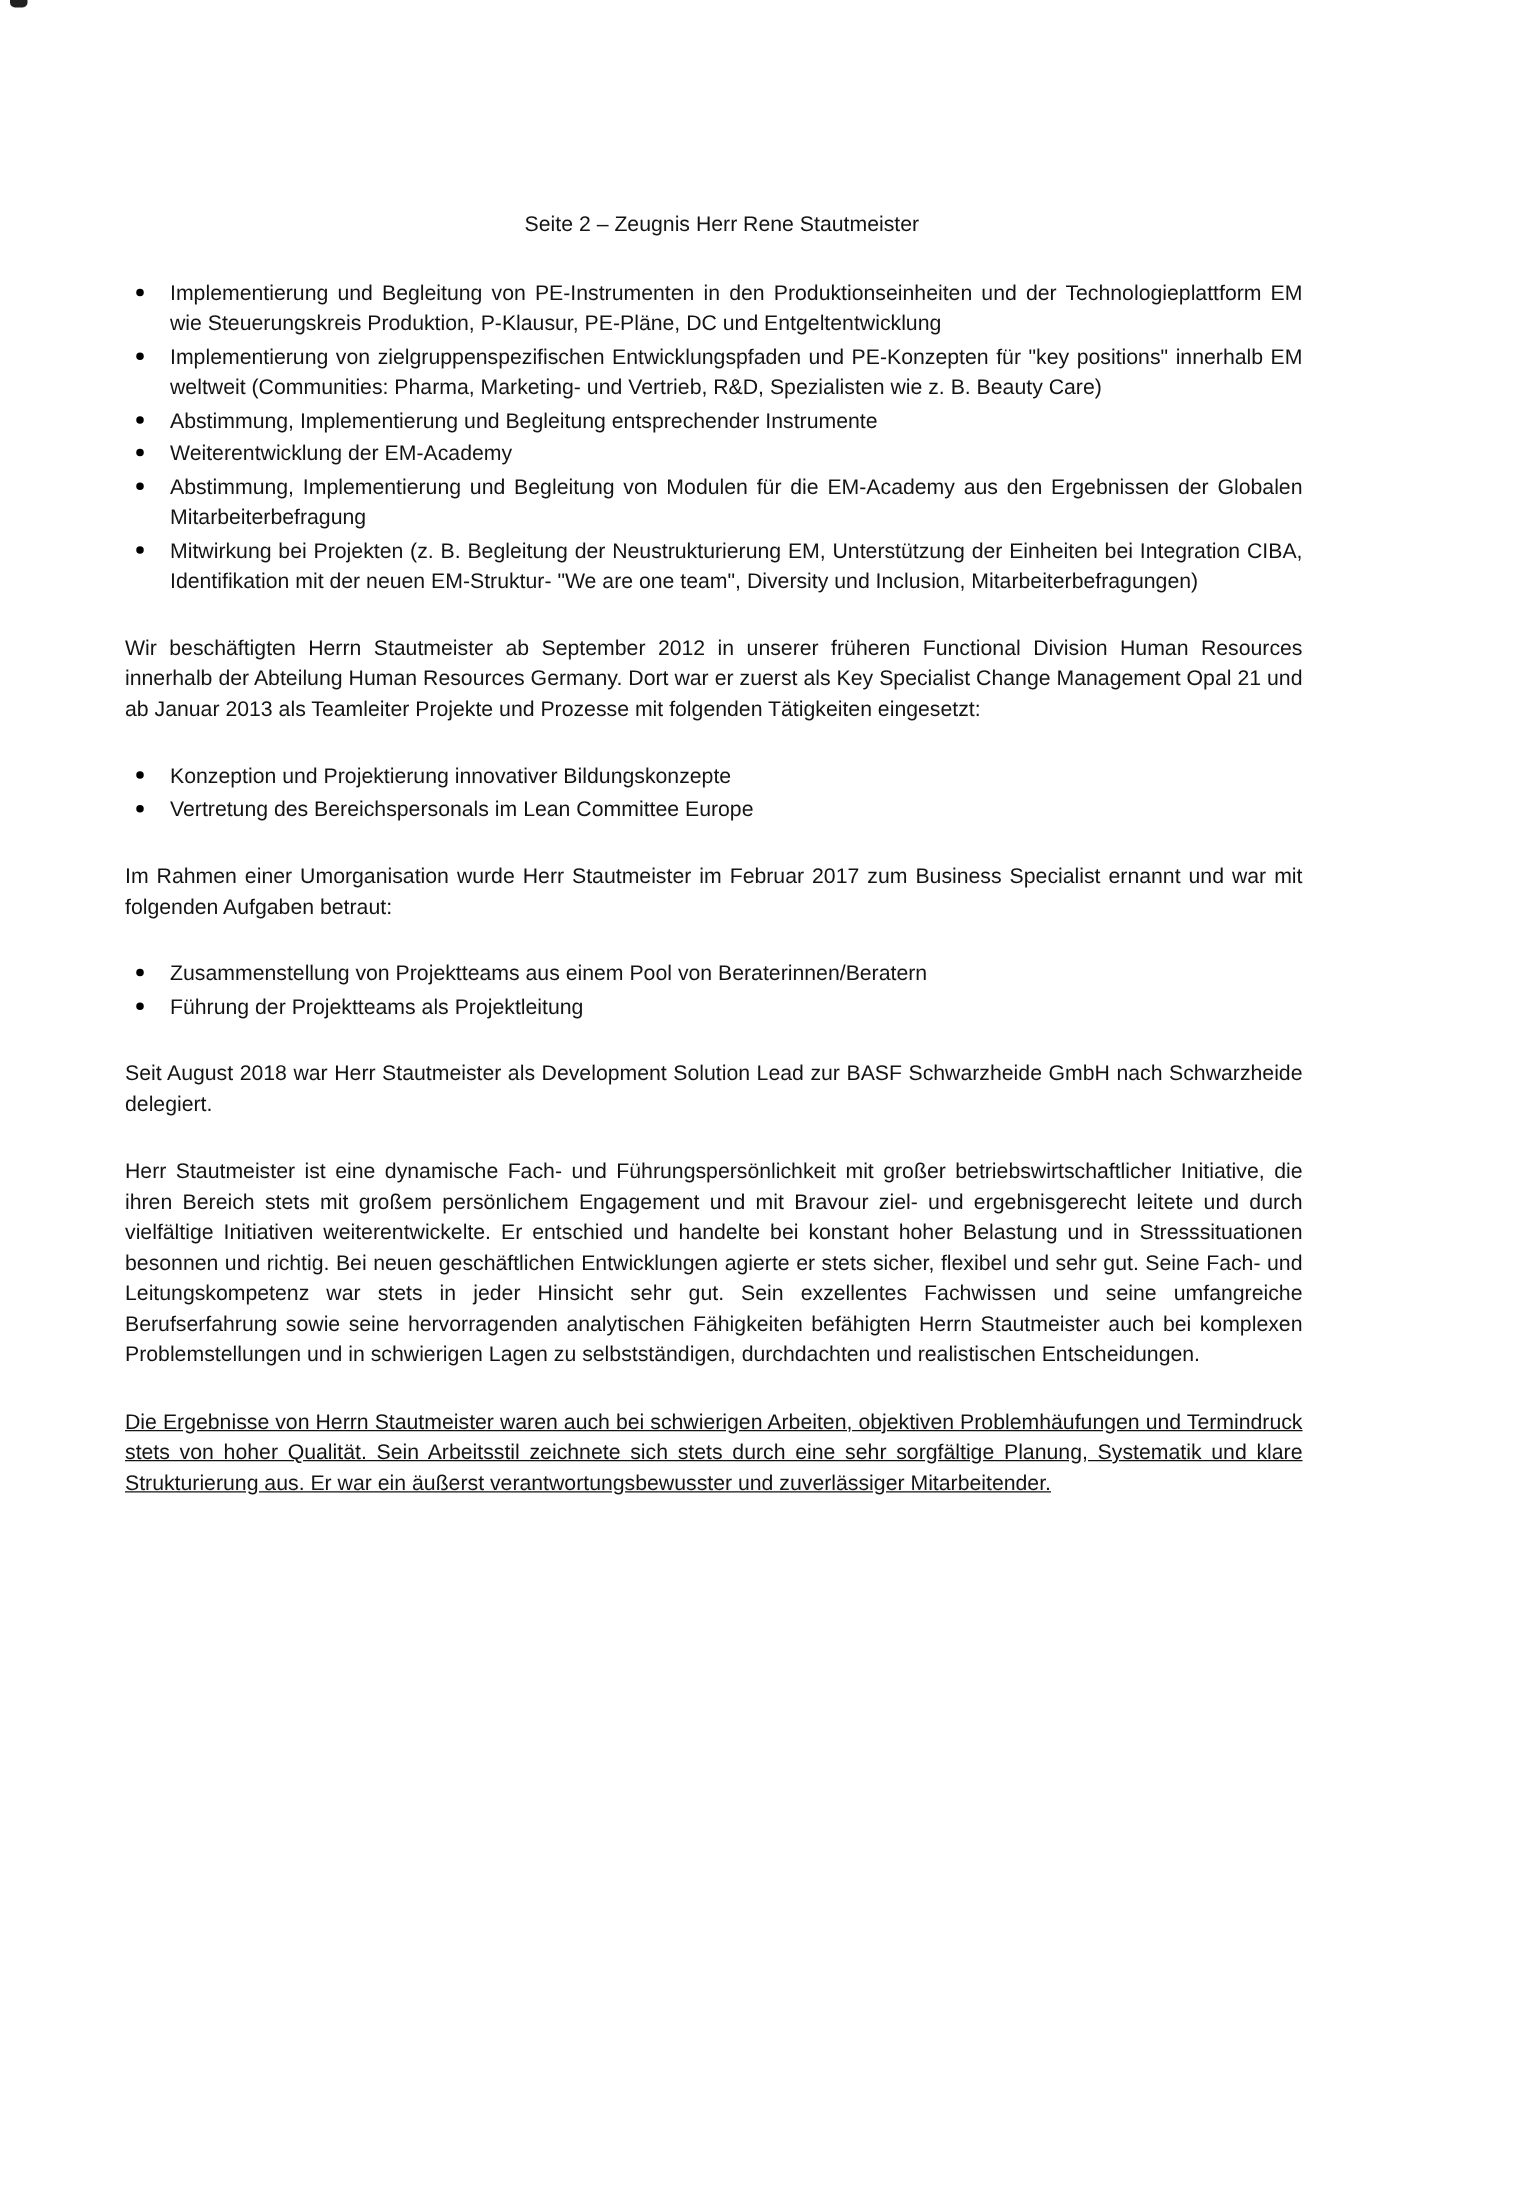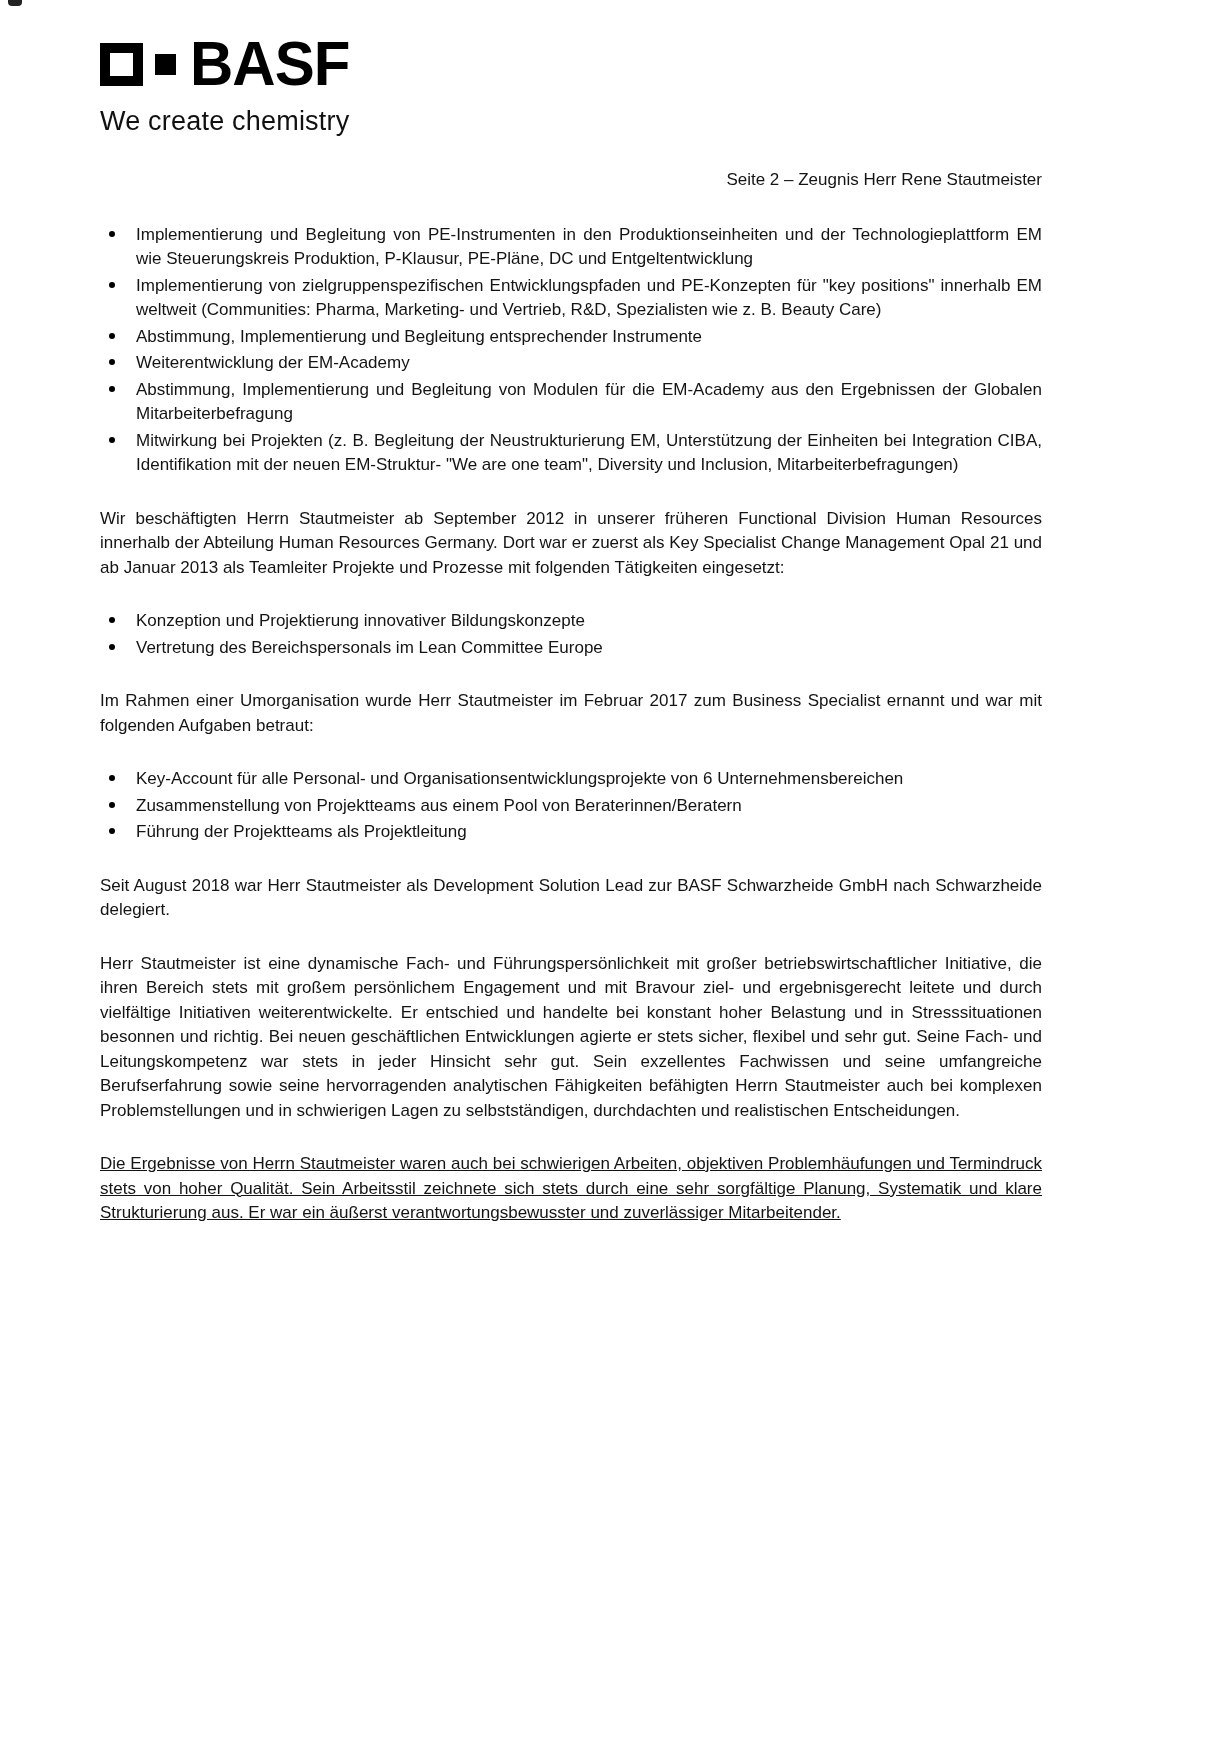--- a/index.html
+++ b/index.html
@@ -69,21 +69,21 @@
   .content {
     position: absolute;
     top: 168px;
     left: 100px;
     width: 942px;
     font-size: 17px;
     line-height: 24.5px;
   }
   .title {
     margin: 0 0 30px 13px;
-    text-align: right;
+    text-align: center;
   }
   .para {
     margin: 0 0 29px 0;
     text-align: justify;
   }
   .para:last-child {
     margin-bottom: 0;
     text-decoration: underline;
   }
   ul.bullets {
@@ -108,28 +108,20 @@
     background: #000;
   }
 </style>
 </head>
 <body>
 
 <div class="page">
 
   <div class="scan-speck"></div>
 
-  <header class="brand">
-    <div class="logo-row">
-      <span class="sq-outline"></span>
-      <span class="sq-solid"></span>
-      <span class="logo-text">BASF</span>
-    </div>
-    <div class="tagline">We create chemistry</div>
-  </header>
 
   <main class="content">
 
     <p class="title">Seite 2 – Zeugnis Herr Rene Stautmeister</p>
 
 
     <ul class="bullets">
       <li>Implementierung und Begleitung von PE-Instrumenten in den Produktionseinheiten und der Technologieplattform EM wie Steuerungskreis Produktion, P-Klausur, PE-Pläne, DC und Entgeltentwicklung</li>
       <li>Implementierung von zielgruppenspezifischen Entwicklungspfaden und PE-Konzepten für "key positions" innerhalb EM weltweit (Communities: Pharma, Marketing- und Vertrieb, R&amp;D, Spezialisten wie z. B. Beauty Care)</li>
       <li>Abstimmung, Implementierung und Begleitung entsprechender Instrumente</li>
@@ -141,21 +133,20 @@
     <p class="para">Wir beschäftigten Herrn Stautmeister ab September 2012 in unserer früheren Functional Division Human Resources innerhalb der Abteilung Human Resources Germany. Dort war er zuerst als Key Specialist Change Management Opal 21 und ab Januar 2013 als Teamleiter Projekte und Prozesse mit folgenden Tätigkeiten eingesetzt:</p>
 
     <ul class="bullets">
       <li>Konzeption und Projektierung innovativer Bildungskonzepte</li>
       <li>Vertretung des Bereichspersonals im Lean Committee Europe</li>
     </ul>
 
     <p class="para">Im Rahmen einer Umorganisation wurde Herr Stautmeister im Februar 2017 zum Business Specialist ernannt und war mit folgenden Aufgaben betraut:</p>
 
     <ul class="bullets">
-      <li>Key-Account für alle Personal- und Organisationsentwicklungsprojekte von 6 Unternehmens­bereichen</li>
       <li>Zusammenstellung von Projektteams aus einem Pool von Beraterinnen/Beratern</li>
       <li>Führung der Projektteams als Projektleitung</li>
     </ul>
 
     <p class="para">Seit August 2018 war Herr Stautmeister als Development Solution Lead zur BASF Schwarzheide GmbH nach Schwarzheide delegiert.</p>
 
     <p class="para">Herr Stautmeister ist eine dynamische Fach- und Führungspersönlichkeit mit großer betriebswirtschaftlicher Initiative, die ihren Bereich stets mit großem persönlichem Engagement und mit Bravour ziel- und ergebnisgerecht leitete und durch vielfältige Initiativen weiterentwickelte. Er entschied und handelte bei konstant hoher Belastung und in Stresssituationen besonnen und richtig. Bei neuen geschäftlichen Entwicklungen agierte er stets sicher, flexibel und sehr gut. Seine Fach- und Leitungskompetenz war stets in jeder Hinsicht sehr gut. Sein exzellentes Fachwissen und seine umfangreiche Berufserfahrung sowie seine hervorragenden analytischen Fähigkeiten befähigten Herrn Stautmeister auch bei komplexen Problemstellungen und in schwierigen Lagen zu selbstständigen, durchdachten und realistischen Entscheidungen.</p>
 
     <p class="para">Die Ergebnisse von Herrn Stautmeister waren auch bei schwierigen Arbeiten, objektiven Problemhäufungen und Termindruck stets von hoher Qualität. Sein Arbeitsstil zeichnete sich stets durch eine sehr sorgfältige Planung, Systematik und klare Strukturierung aus. Er war ein äußerst verantwortungsbewusster und zuverlässiger Mitarbeitender.</p>
 

